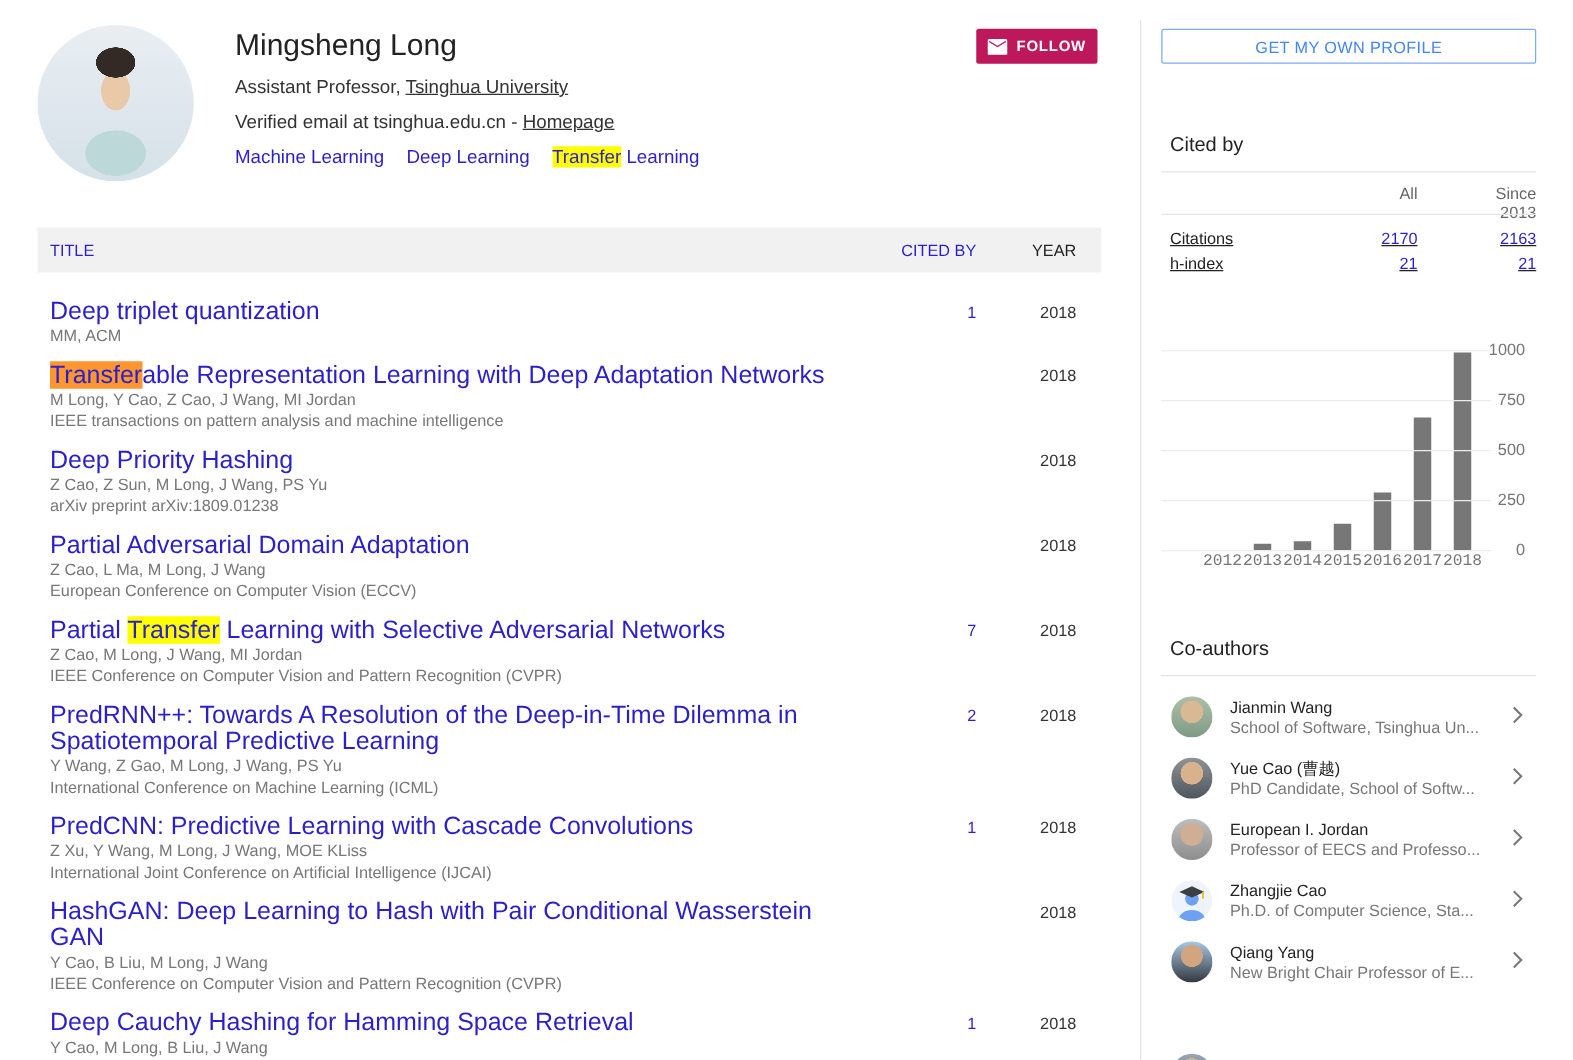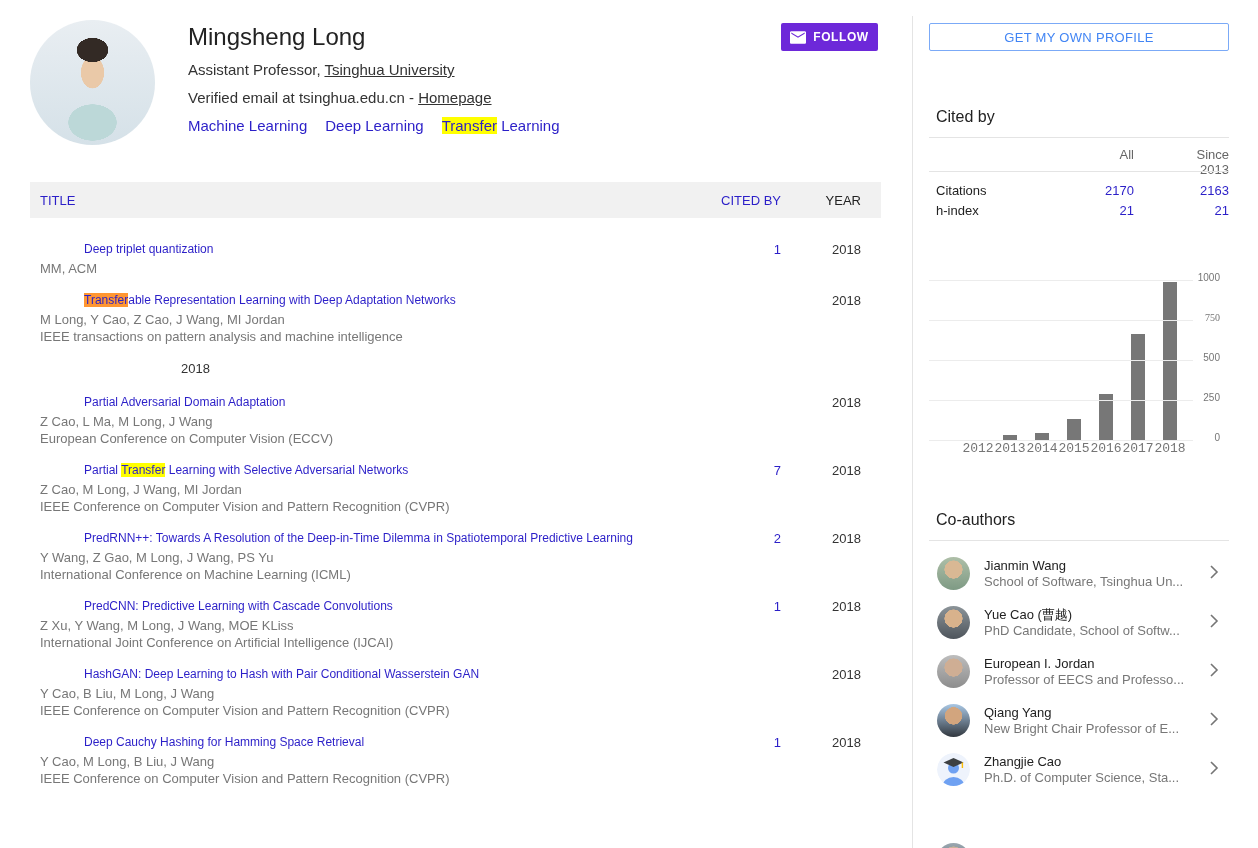--- a/index.html
+++ b/index.html
@@ -24,39 +24,39 @@
   .profile-name { font-size:24px; font-weight:400; color:#222; line-height:30px; }
   .profile-line { font-size:15px; color:#333; margin-top:8px; line-height:20px; }
   .profile-line .ulink { color:#333; text-decoration:underline; }
   .interests { display:flex; gap:18px; margin-top:9px; font-size:15px; }
   .interests .interest { white-space:nowrap; }
   .hl-yellow { background:#ffff00; }
   .hl-orange { background:#ff9632; }
 
   .follow-btn {
     position:absolute; left:781px; top:23px; width:97px; height:28px;
-    background:#6d28d9; border:none; border-radius:2px; color:#fff;
+    background:#be185d; border:none; border-radius:2px; color:#fff;
     font-family:"Liberation Sans", sans-serif; font-size:12px; font-weight:bold;
     letter-spacing:.6px; display:flex; align-items:center; justify-content:center; gap:7px;
     cursor:pointer;
   }
 
   
   .pubs { position:absolute; left:30px; top:182px; width:851px; }
   .pub-header {
     height:36px; background:#f1f1f1; display:flex; align-items:center;
     padding:0 20px 0 10px; font-size:13px;
   }
   .col-title { flex:1 1 auto; min-width:0; }
   .col-cited { width:90px; text-align:right; flex:0 0 auto; }
   .col-year  { width:80px; text-align:right; flex:0 0 auto; }
   .pub-header .col-year { color:#222; }
   .pub-list { padding-top:21px; }
   .pub-row { display:flex; align-items:flex-start; padding:0 20px 0 10px; margin-bottom:13px; }
-  .pub-title { font-size:12px; line-height:21px; color:#2b1fc8; display:block;margin-left:44px; }
+  .pub-title { font-size:20px; line-height:21px; color:#2b1fc8; display:block; }
   .pub-authors, .pub-venue { font-size:13px; line-height:17px; color:#777; }
   .pub-cited { font-size:13px; line-height:21px; }
   .pub-year { font-size:13px; line-height:21px; color:#333; }
 
   
   .v-divider { position:absolute; left:912px; top:16px; width:1px; height:832px; background:#e4e4e4; }
 
   
   .sidebar { position:absolute; left:929px; top:0; width:300px; height:604px; }
   .gmop-btn {
@@ -65,32 +65,32 @@
     color:#4285f4; font-family:"Liberation Sans", sans-serif; font-size:13px;
     letter-spacing:.3px; cursor:pointer;
   }
   .side-heading { position:absolute; left:7px; font-size:16px; color:#222; }
   .h-div { position:absolute; left:0; width:300px; height:1px; background:#e4e4e4; }
 
   .cb-colheads { position:absolute; left:0; top:147px; width:300px; display:flex; font-size:13px; color:#666; }
   .cb-colheads .c-label { flex:1 1 auto; }
   .c-all { width:70px; text-align:right; flex:0 0 auto; }
   .c-since { width:95px; text-align:right; flex:0 0 auto;padding-left:45px; }
-  .cb-rows { position:absolute; left:0; top:180px; width:300px; }
+  .cb-rows { position:absolute; left:0; top:180px; width:300px;text-decoration:underline; }
   .cb-row { display:flex; height:20px; font-size:13px; align-items:center; }
   .cb-row .c-label { flex:1 1 auto; padding-left:7px; color:#222; }
 
   
   .chart { position:absolute; left:0; top:272px; width:300px; height:184px; }
   .chart-plot { position:absolute; left:0; top:8px; width:264px; height:160px; }
   .gridline { position:absolute; left:0; width:100%; height:1px; background:#ececec; }
   .bars { position:absolute; left:33px; bottom:0; width:224px; height:160px; display:flex; align-items:flex-end; }
   .bar-slot { flex:1 1 0; display:flex; justify-content:center; }
   .bar { width:14px; background:#777; cursor:pointer; }
-  .ylabel { position:absolute; right:9px; width:40px; text-align:right; font-size:10px; color:#757575; }
+  .ylabel { position:absolute; right:9px; width:40px; text-align:right; font-size:13px; color:#757575; }
   .xlabels { position:absolute; left:33px; top:169px; width:224px; display:flex; }
   .xlabel { flex:1 1 0; text-align:center; font-size:13px; color:#757575;font-family:Liberation Mono, monospace; }
 
   
   .coauthor-list { position:absolute; left:0; top:549px; width:300px; }
   .coauthor-row { height:49px; display:flex; align-items:center; cursor:pointer; }
   .ca-avatar { width:33px; height:33px; border-radius:50%; margin-left:8px; flex:0 0 auto; overflow:hidden; }
   .ca-photo-0 { background:radial-gradient(circle at 50% 38%, #d9b894 0 34%, transparent 35%), linear-gradient(#aebfa8, #7e9a84); }
   .ca-photo-1 { background:radial-gradient(circle at 50% 38%, #d8b28c 0 34%, transparent 35%), linear-gradient(#8c9499, #4e555c); }
   .ca-photo-2 { background:radial-gradient(circle at 50% 38%, #d9b08a 0 34%, transparent 35%), linear-gradient(#74bfd8, #5d7a4e); }
@@ -148,20 +148,25 @@
     <div class="col-title">
       <span class="pub-title"><span class="hl-orange">Transfer</span><span>able Representation Learning with Deep Adaptation Networks</span></span>
       <div class="pub-authors">M Long, Y Cao, Z Cao, J Wang, MI Jordan</div>
       <div class="pub-venue">IEEE transactions on pattern analysis and machine intelligence</div>
     </div>
     <span class="col-cited pub-cited link"></span>
     <span class="col-year pub-year">2018</span>
   </div>
 
   <div class="pub-row">
+    <div class="col-title">
+      <span class="pub-title"><span>Deep Priority Hashing</span></span>
+      <div class="pub-authors">Z Cao, Z Sun, M Long, J Wang, PS Yu</div>
+      <div class="pub-venue">arXiv preprint arXiv:1809.01238</div>
+    </div>
     <span class="col-cited pub-cited link"></span>
     <span class="col-year pub-year">2018</span>
   </div>
 
   <div class="pub-row">
     <div class="col-title">
       <span class="pub-title"><span>Partial Adversarial Domain Adaptation</span></span>
       <div class="pub-authors">Z Cao, L Ma, M Long, J Wang</div>
       <div class="pub-venue">European Conference on Computer Vision (ECCV)</div>
     </div>
@@ -278,21 +283,21 @@
     <div class="gridline" style="top: 160px;"></div>
         <div class="gridline" style="top: 120px;"></div>
         <div class="gridline" style="top: 80px;"></div>
         <div class="gridline" style="top: 40px;"></div>
         <div class="gridline" style="top: 0px;"></div>
       </div>
     <div id="chart-ylabels">
         <div class="ylabel" style="top: 160px;">0</div>
         <div class="ylabel" style="top: 120px;">250</div>
         <div class="ylabel" style="top: 80px;">500</div>
-        <div class="ylabel" style="top: 40px; font-family: Liberation Serif, serif;">750</div>
+        <div class="ylabel" style="top: 40px;">750</div>
         <div class="ylabel" style="top: 0px;">1000</div>
       </div>
     <div class="xlabels" id="chart-xlabels">
         <div class="xlabel">2012</div>
         <div class="xlabel">2013</div>
         <div class="xlabel">2014</div>
         <div class="xlabel">2015</div>
         <div class="xlabel">2016</div>
         <div class="xlabel">2017</div>
         <div class="xlabel">2018</div>
@@ -336,45 +341,45 @@
       <div class="ca-affil">Professor of EECS and Professo...</div>
     </div>
     <div class="ca-chevron">
       <svg width="10" height="16" viewBox="0 0 10 16">
             <polyline points="2,2 8,8 2,14" stroke="#757575" stroke-width="1.6" fill="none"></polyline>
           </svg>
     </div>
   </div>
 
   <div class="coauthor-row">
-    <div class="ca-avatar ca-photo-q"></div>
-    <div class="ca-texts">
-      <div class="ca-name">Qiang Yang</div>
-      <div class="ca-affil">New Bright Chair Professor of E...</div>
-    </div>
-    <div class="ca-chevron">
-      <svg width="10" height="16" viewBox="0 0 10 16">
-            <polyline points="2,2 8,8 2,14" stroke="#757575" stroke-width="1.6" fill="none"></polyline>
-          </svg>
-    </div>
-  </div>
-
-  <div class="coauthor-row">
     <div class="ca-avatar"><svg width="33" height="33" viewBox="0 0 33 33">
             <circle cx="16.5" cy="16.5" r="16.5" fill="#eef3fc"></circle>
             <circle cx="16.5" cy="15" r="5.5" fill="#6fa1f2"></circle>
             <path d="M5.5 33 a11 9 0 0 1 22 0 Z" fill="#6fa1f2"></path>
             <polygon points="16.5,5 26.5,9.5 16.5,14 6.5,9.5" fill="#3c4043"></polygon>
             <rect x="24.7" y="9.5" width="1.4" height="5.5" fill="#fbbc04"></rect>
           </svg></div>
     <div class="ca-texts">
       <div class="ca-name">Zhangjie Cao</div>
       <div class="ca-affil">Ph.D. of Computer Science, Sta...</div>
     </div>
     <div class="ca-chevron">
       <svg width="10" height="16" viewBox="0 0 10 16">
             <polyline points="2,2 8,8 2,14" stroke="#757575" stroke-width="1.6" fill="none"></polyline>
           </svg>
     </div>
   </div>
+
+  <div class="coauthor-row">
+    <div class="ca-avatar ca-photo-q"></div>
+    <div class="ca-texts">
+      <div class="ca-name">Qiang Yang</div>
+      <div class="ca-affil">New Bright Chair Professor of E...</div>
+    </div>
+    <div class="ca-chevron">
+      <svg width="10" height="16" viewBox="0 0 10 16">
+            <polyline points="2,2 8,8 2,14" stroke="#757575" stroke-width="1.6" fill="none"></polyline>
+          </svg>
+    </div>
+  </div>
 </div>
   <div class="partial-avatar"></div>
 </div>
 
 </body></html>

